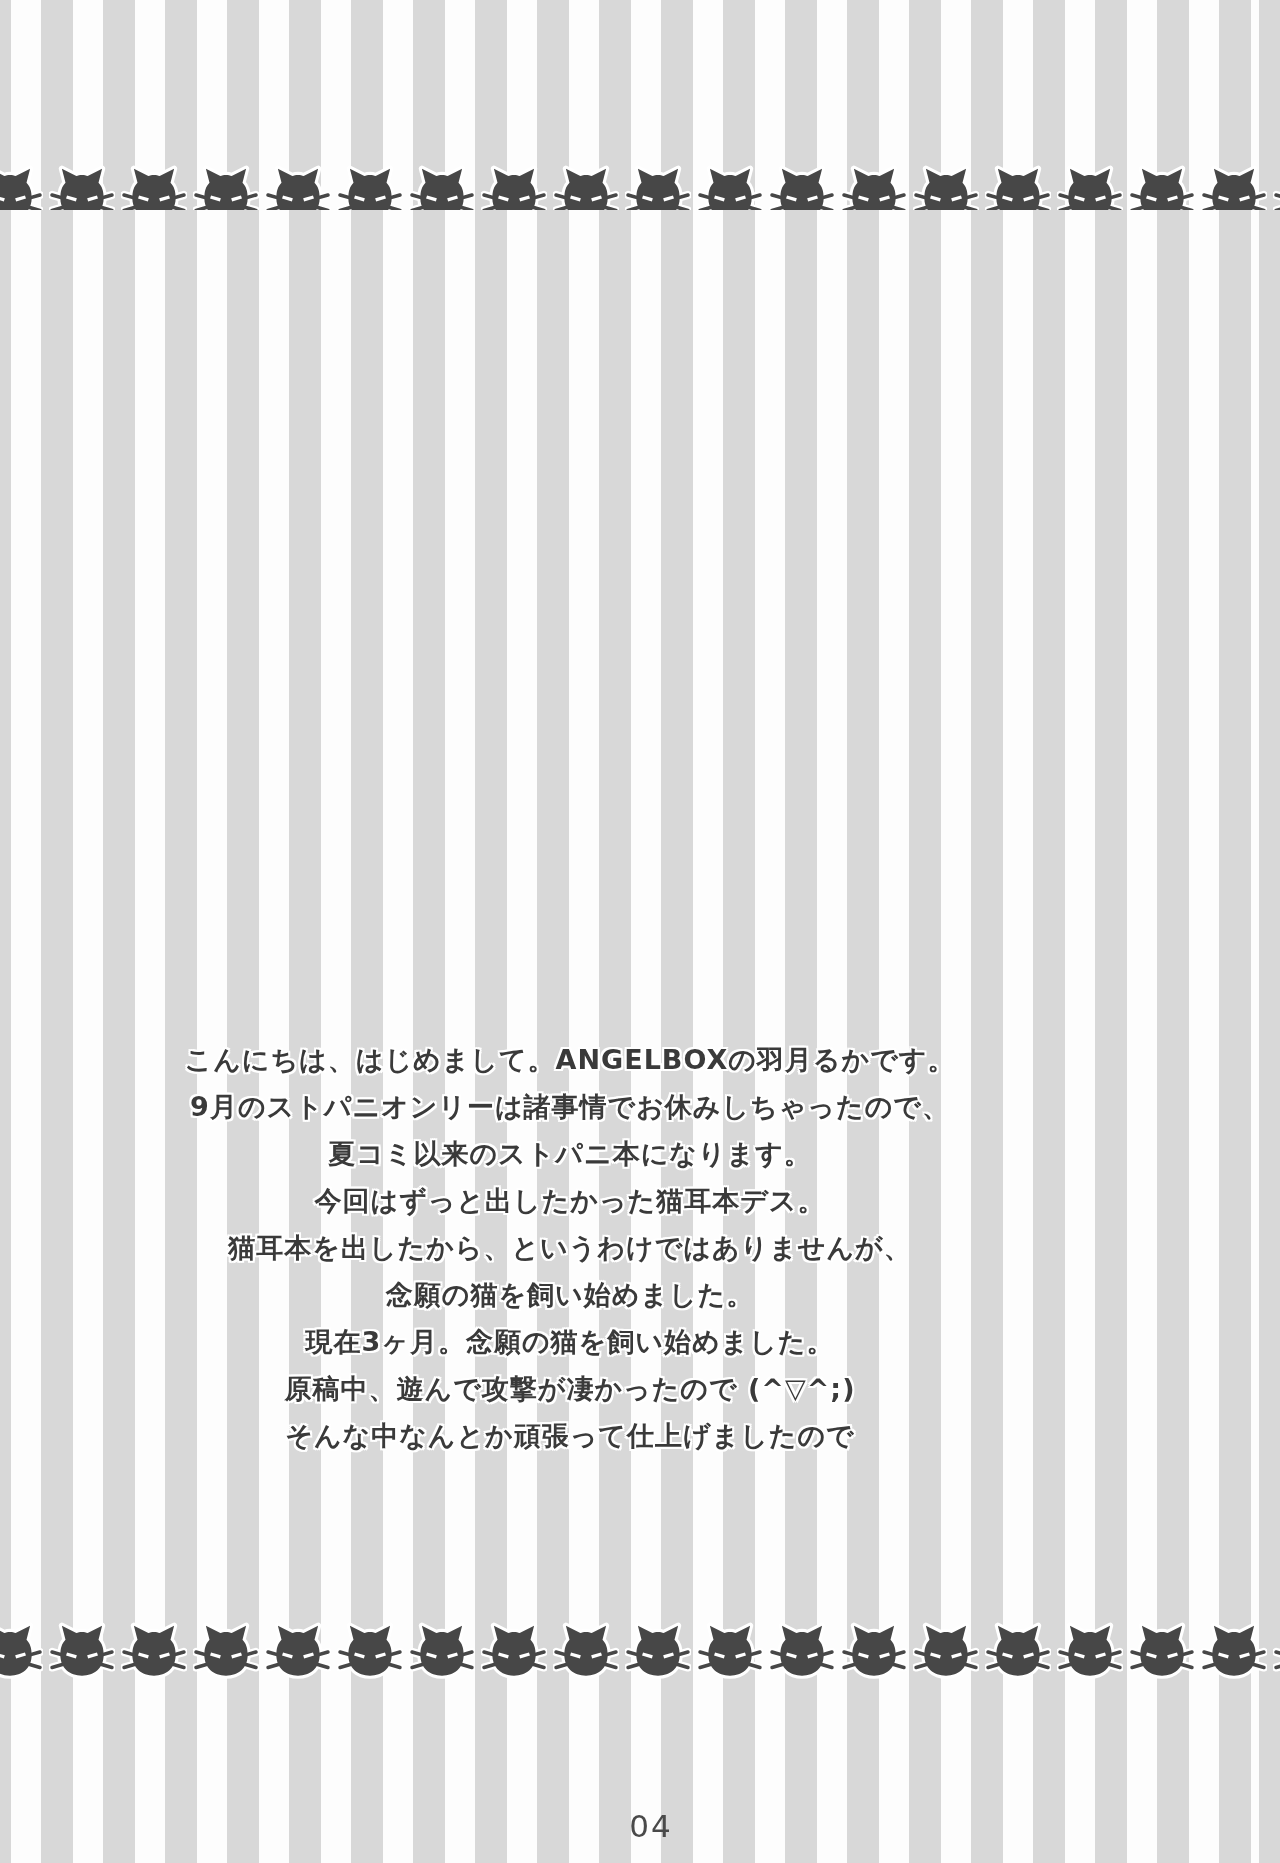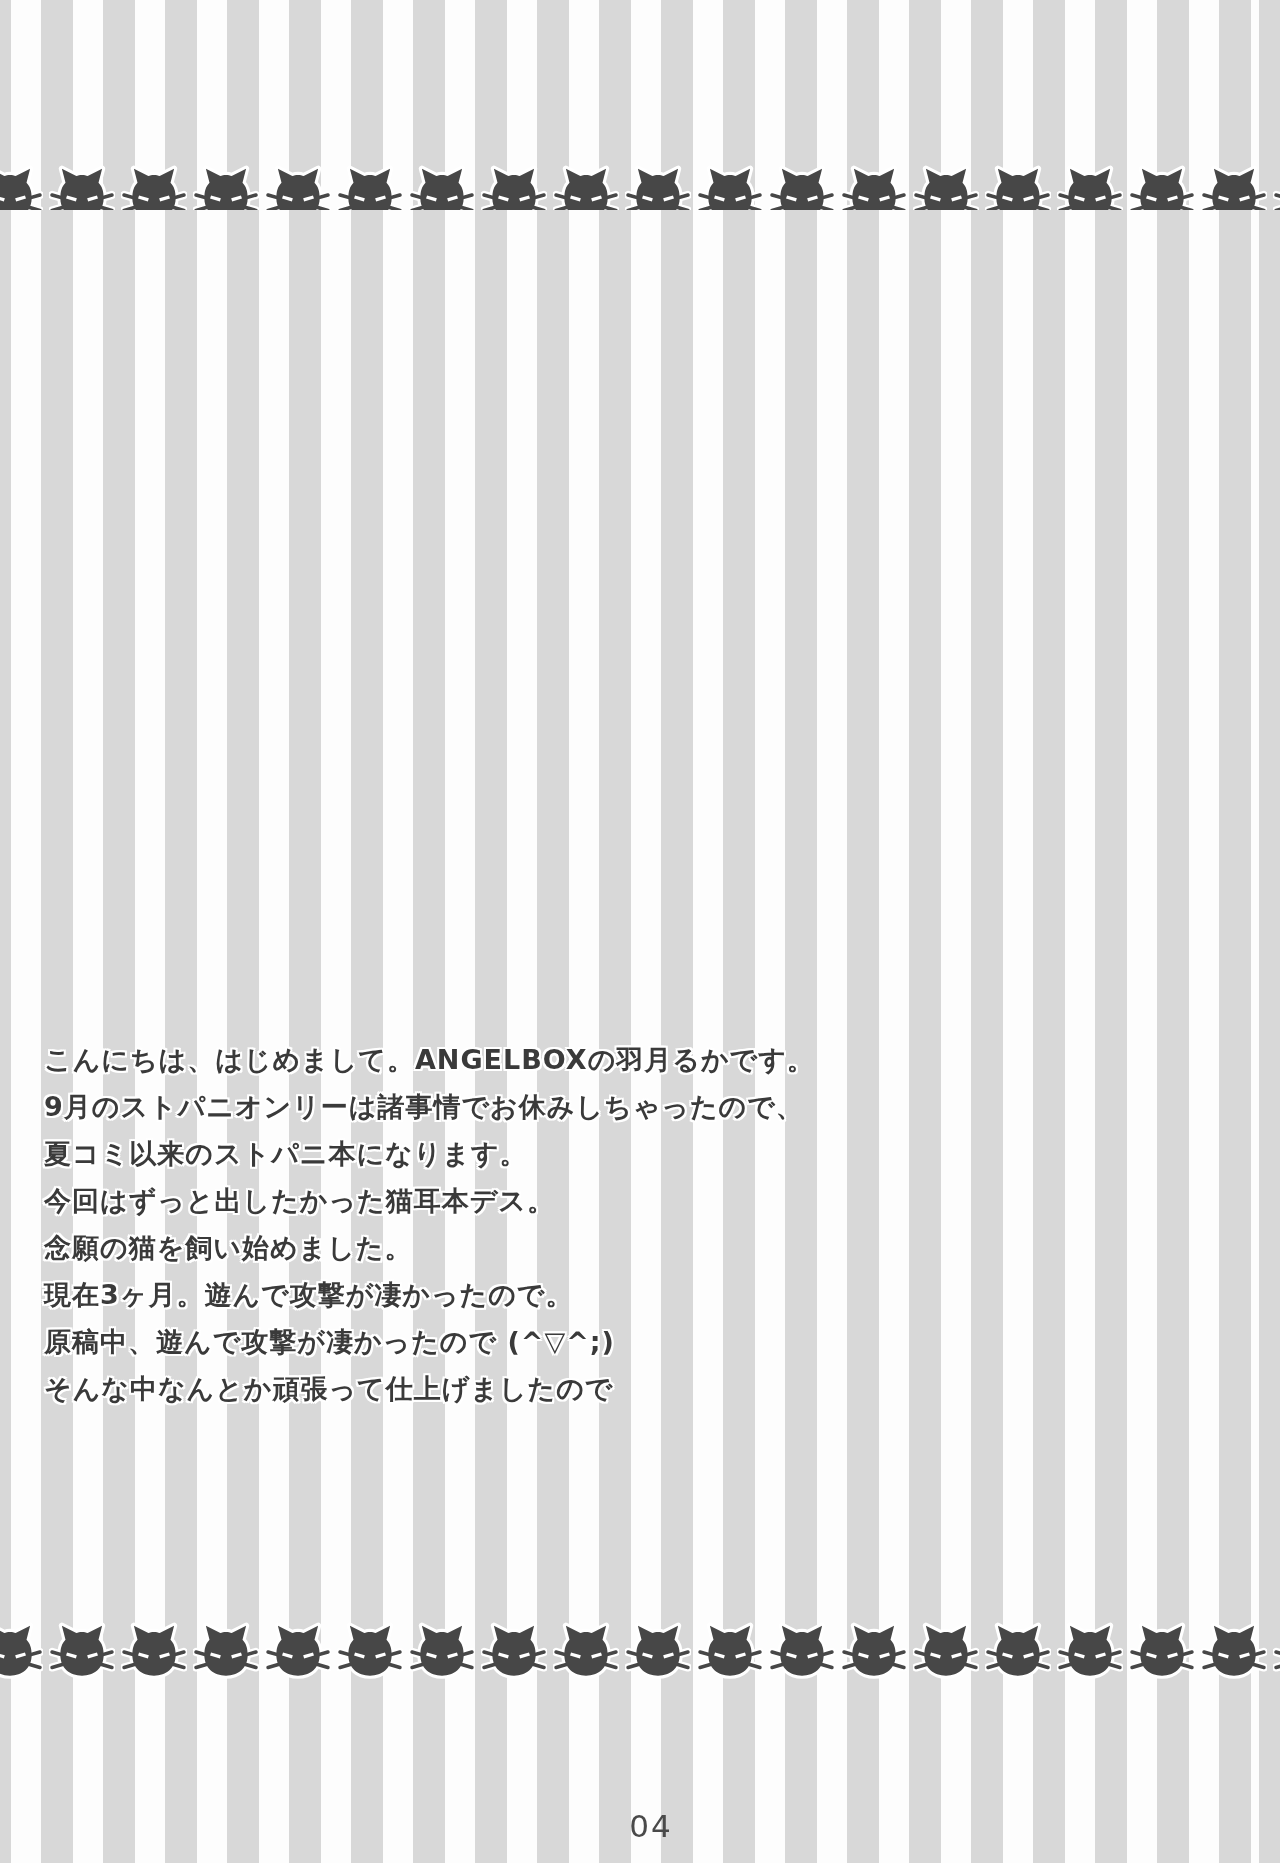--- a/index.html
+++ b/index.html
@@ -19,22 +19,22 @@
     position:absolute;left:0;width:1280px;overflow:hidden;
   }
   .cat-row-top{top:165px;height:45px;}
   .cat-row-bottom{top:1622px;height:62px;}
   .cat{
     position:absolute;top:0;width:66px;height:60px;
   }
   
   .afterword{
     position:absolute;top:1036px;left:0;width:1140px;
-    color:#3a3a3a;
-    font-size:27px;letter-spacing:1px;font-weight:bold;padding-left:44px;
+    text-align:center;color:#3a3a3a;
+    font-size:27px;letter-spacing:1px;font-weight:bold;
   }
   .afterword .line{
     height:47px;line-height:47px;white-space:nowrap;
     text-shadow:
       -2px -2px 0 #fff, 2px -2px 0 #fff, -2px 2px 0 #fff, 2px 2px 0 #fff,
       -2px 0 0 #fff, 2px 0 0 #fff, 0 -2px 0 #fff, 0 2px 0 #fff;
   }
   .page-number{
     position:absolute;top:1793px;left:595px;width:112px;
     text-align:center;font-size:31px;color:#4a4a4a;letter-spacing:2px;margin-top:15px;
@@ -293,22 +293,23 @@
     <path d="M 17.5 29.5 L 27 32.2 L 26 35.2 L 16.5 32.5 Z" fill="#ffffff"></path>
     <path d="M 46.5 29.5 L 37 32.2 L 38 35.2 L 47.5 32.5 Z" fill="#ffffff"></path>
   </svg>
     </div>
 
   <div class="afterword">
     <div class="line">こんにちは、はじめまして。ANGELBOXの羽月るかです。</div>
     <div class="line">9月のストパニオンリーは諸事情でお休みしちゃったので、</div>
     <div class="line">夏コミ以来のストパニ本になります。</div>
     <div class="line">今回はずっと出したかった猫耳本デス。</div>
+    <div class="line">猫耳本を出したから、というわけではありませんが、</div>
     <div class="line">念願の猫を飼い始めました。</div>
-    <div class="line">現在3ヶ月。遊んで攻撃が凄かったので。</div>
+    <div class="line">現在3ヶ月。念願の猫を飼い始めました。</div>
     <div class="line">原稿中、遊んで攻撃が凄かったので (^▽^;)</div>
     <div class="line">そんな中なんとか頑張って仕上げましたので</div>
   </div>
 
   <div class="cat-row cat-row-bottom">
       <svg class="cat" viewBox="0 0 64 58" aria-hidden="true" style="left: -23px;">
 
     <path d="M 11 32 C 11 25 12.5 20.5 16 17 L 12.5 3.5 L 26.5 10.5 C 28 10 30 9.5 32 9.5 C 34 9.5 36 10 37.5 10.5 L 51.5 3.5 L 48 17 C 51.5 20.5 53 25 53 32 C 53 44.5 44 52 32 52 C 20 52 11 44.5 11 32 Z" fill="none" stroke="#ffffff" stroke-width="6" stroke-linejoin="round"></path>
 
     <path d="M3,29 L17,33 M3,44 L17,40 M61,29 L47,33 M61,44 L47,40" fill="none" stroke="#ffffff" stroke-width="8" stroke-linecap="round"></path>

